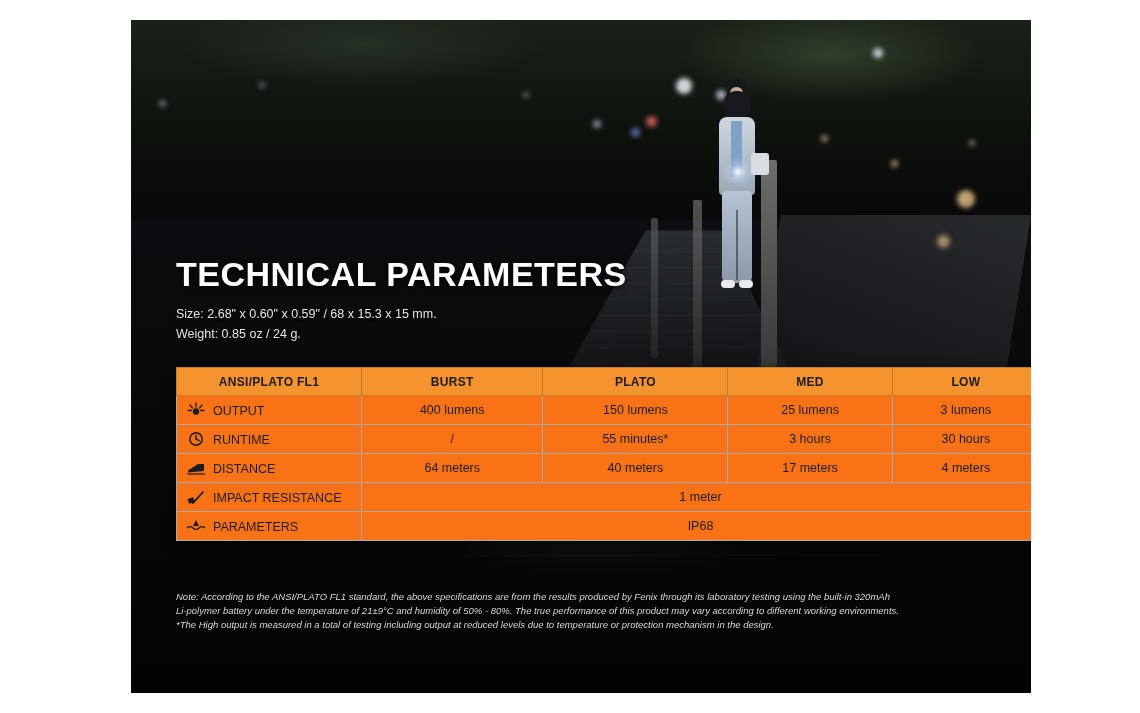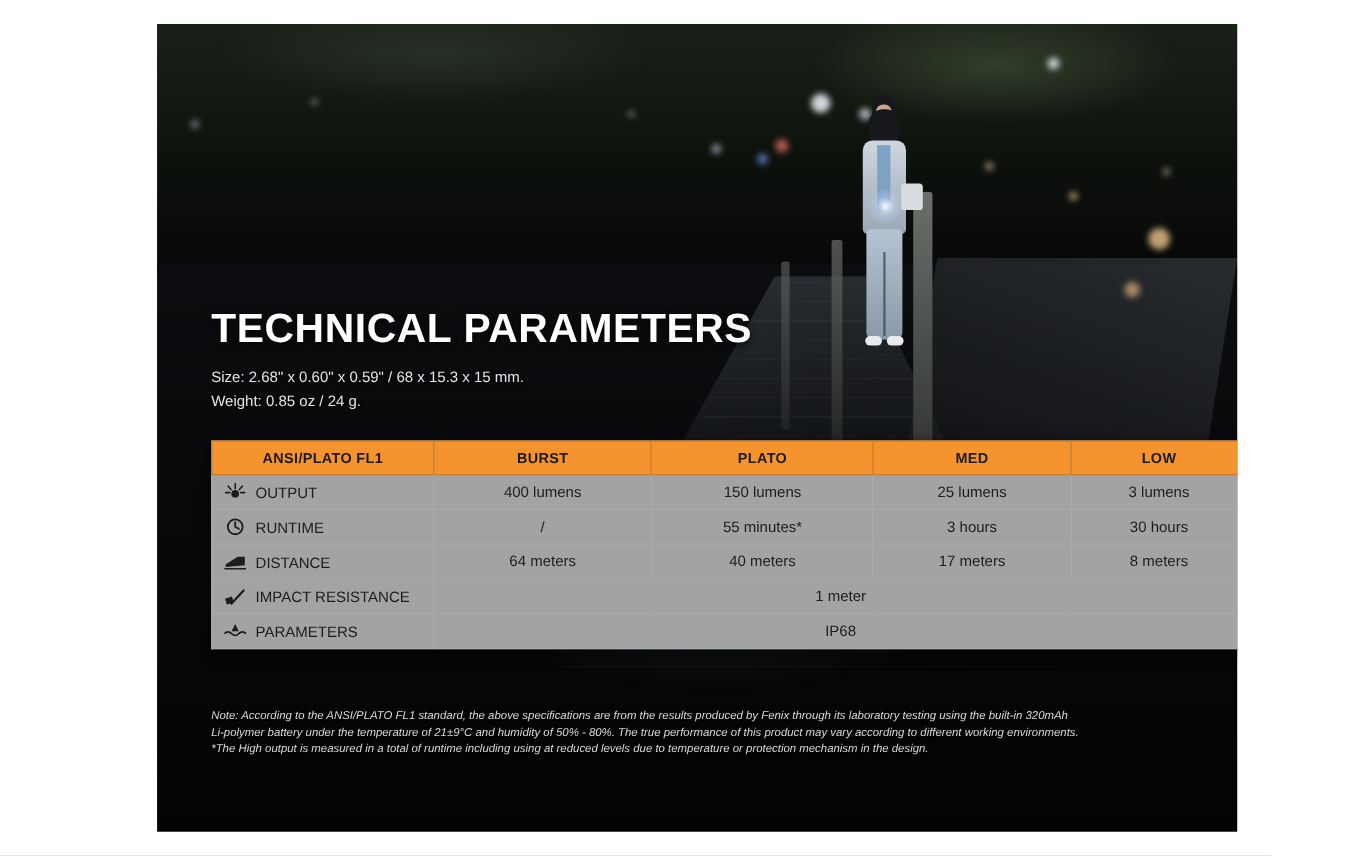--- a/index.html
+++ b/index.html
@@ -95,21 +95,21 @@
     font-size: 12.5px;
     line-height: 20px;
     text-shadow: 0 1px 3px rgba(0,0,0,.9);
   }
 
   
   #spec-table {
     position: absolute; left: 45px; top: 347px;
     width: 864px;
     border-collapse: collapse;
-    background: #a3a3a3;
+    background: #f97316;
     font-size: 12.5px;
     color: #1d1d1d;
     box-shadow: 0 2px 10px rgba(0,0,0,.6);
   }
   #spec-table td, #spec-table th {
     border: 1px solid #a9abae;
     height: 29px;
     text-align: center;
     font-weight: normal;
     padding: 0 4px;
@@ -257,21 +257,21 @@
             <span class="ico">
               <svg viewBox="0 0 22 16" width="22" height="16">
                 <polygon points="3,10.5 13,4 19,4 19,11 3,12.5" fill="#1d1d1d"></polygon>
                 <line x1="2" y1="14" x2="20" y2="14" stroke="#1d1d1d" stroke-width="1.2"></line>
               </svg>
             </span><span>DISTANCE</span>
           </td>
           <td>64 meters</td>
           <td>40 meters</td>
           <td>17 meters</td>
-          <td>8 meters</td>
+          <td>4 meters</td>
         </tr>
 
 
         <tr>
           <td class="row-label">
             <span class="ico">
               <svg viewBox="0 0 22 16" width="22" height="16">
                 <path d="M4 11 L8 14 L18 3" fill="none" stroke="#1d1d1d" stroke-width="1.8" stroke-linecap="round"></path>
                 <rect x="3" y="9" width="6" height="5" fill="#1d1d1d" transform="rotate(-18 6 11)"></rect>
               </svg>
@@ -291,17 +291,17 @@
           </td>
           <td class="merged" colspan="4">IP68</td>
         </tr>
 
       </tbody>
     </table>
 
     <div id="note">
       <div>Note: According to the ANSI/PLATO FL1 standard, the above specifications are from the results produced by Fenix through its laboratory testing using the built-in 320mAh</div>
       <div>Li-polymer battery under the temperature of 21±9°C and humidity of 50% - 80%. The true performance of this product may vary according to different working environments.</div>
-      <div>*The High output is measured in a total of runtime including using at reduced levels due to temperature or protection mechanism in the design.</div>
+      <div>*The High output is measured in a total of testing including output at reduced levels due to temperature or protection mechanism in the design.</div>
     </div>
 
   </div>
 </div>
 
 </body></html>

